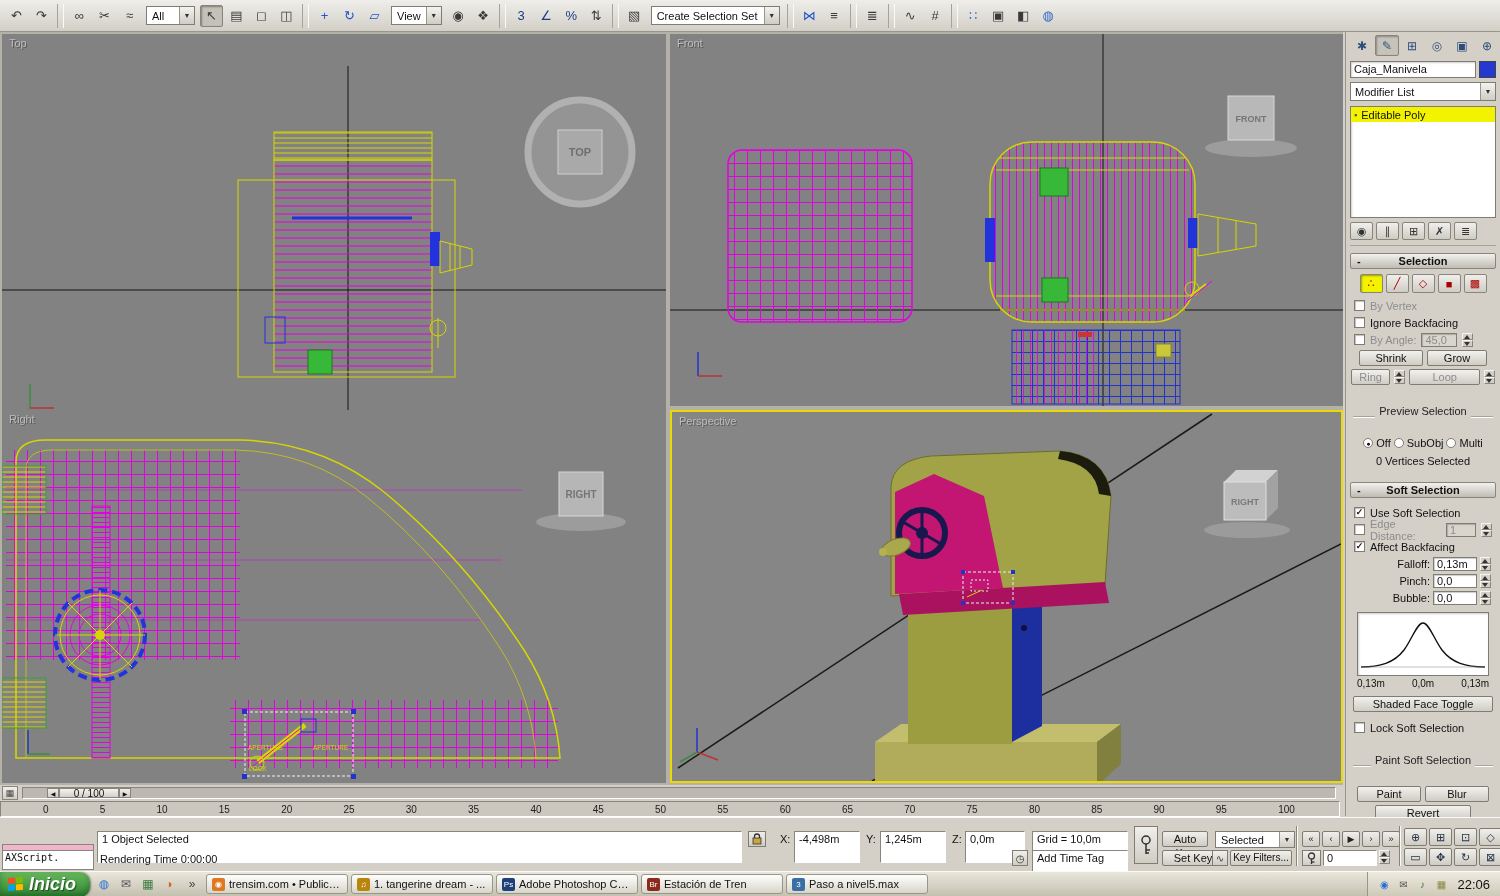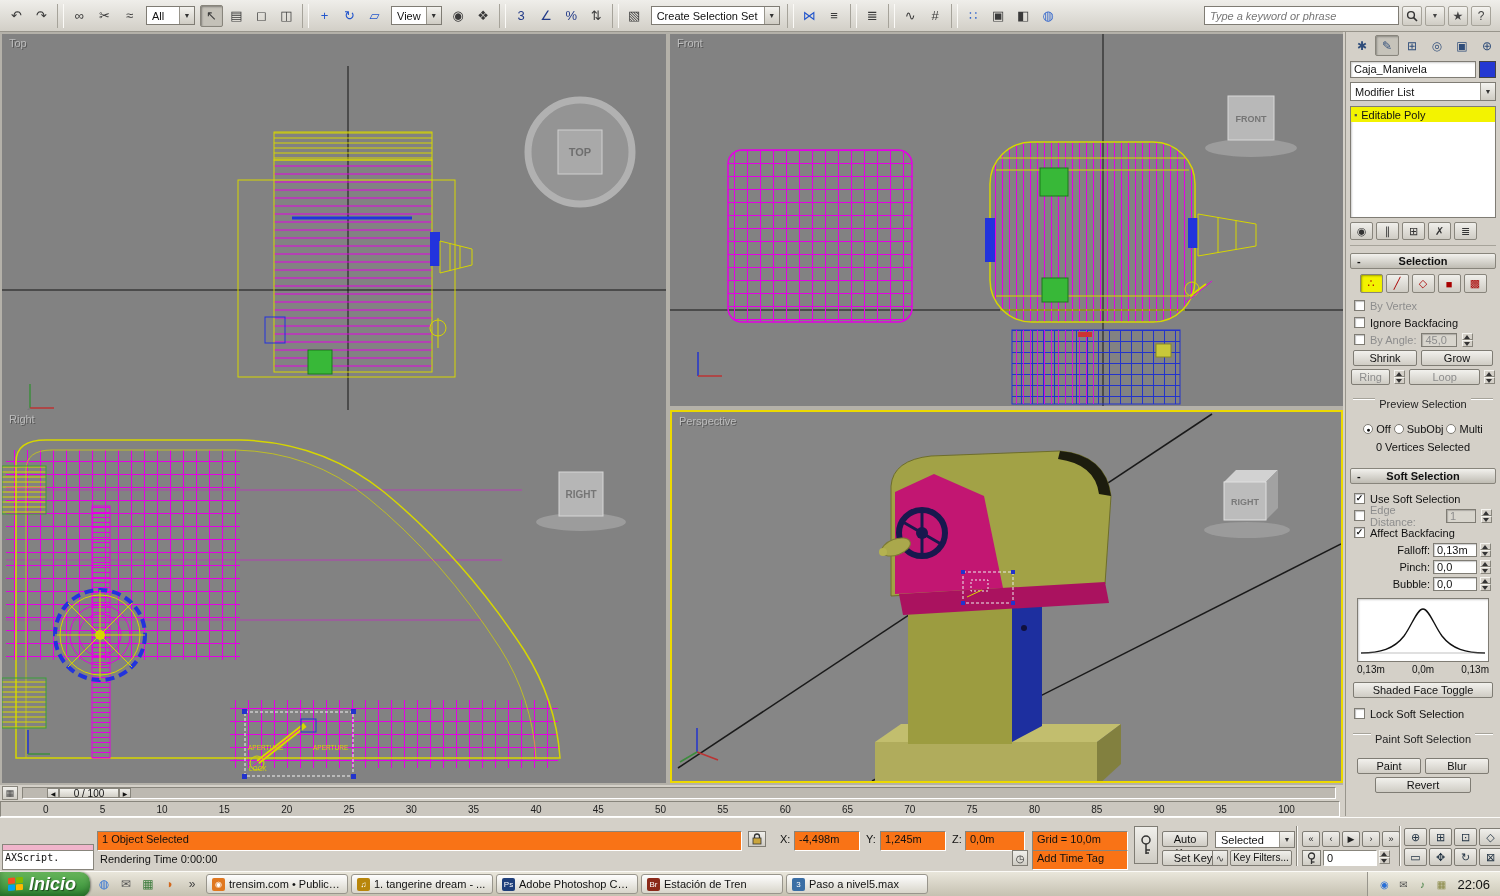--- a/index.html
+++ b/index.html
@@ -57,21 +57,21 @@
   .dis{color:#8d8d8d}
   .numfield{height:14px;background:#fff;border:1px solid #7f7c74;box-shadow:inset 1px 1px 1px rgba(0,0,0,.2);padding:0 3px;line-height:12px;min-width:30px}
   .numfield.disf{background:#d8d5cd;color:#8d8d8d}
   .spin{display:inline-flex;flex-direction:column;width:11px;height:14px;flex:none}
   .spin i{flex:1;position:relative;background:#d4d0c8;border:1px solid;border-color:#f5f4f0 #88857c #88857c #f5f4f0}
   .spin i.up::after{content:"";position:absolute;left:1px;top:1px;border-left:3px solid transparent;border-right:3px solid transparent;border-bottom:4px solid #333}
   .spin i.dn::after{content:"";position:absolute;left:1px;top:1px;border-left:3px solid transparent;border-right:3px solid transparent;border-top:4px solid #333}
   .btn{background:linear-gradient(#f2f1ed,#cfccc4);border:1px solid #7f7c74;border-radius:2px;height:16px;line-height:14px;text-align:center;font-size:11px;display:inline-block;cursor:default}
   .btn.disb{color:#8d8d8d}
   .pair-row{display:flex;gap:4px;justify-content:center;align-items:center;margin:3px 0}
-  .sect-label{display:flex;align-items:flex-start;gap:4px;margin:13px 2px;color:#222}
+  .sect-label{display:flex;align-items:flex-end;gap:4px;margin:20px 2px;color:#222}
   .sect-label::before,.sect-label::after{content:"";flex:1;height:1px;background:#a6a39a;box-shadow:0 1px 0 #fff}
   .radio{width:10px;height:10px;border-radius:50%;background:#fff;border:1px solid #7f7c74;font-size:7px;line-height:9px;text-align:center;flex:none}
   .frow{display:flex;align-items:center;gap:3px;margin:3px 4px;justify-content:flex-end}
   .flab{text-align:center}
   .curve{width:132px;height:64px;background:#fff;border:1px solid #7f7c74;margin:7px auto 0;box-shadow:inset 1px 1px 2px rgba(0,0,0,.2)}
   .curve svg{display:block;width:100%;height:100%}
   .curve-labels{display:flex;justify-content:space-between;font-size:10px;padding:0 4px;margin:2px 2px 0}
   .wide-btn{display:block;margin:7px auto 0;width:140px}
   .center-text{text-align:center;margin:6px 0 2px}
 
@@ -82,21 +82,21 @@
   .ts-handle{position:absolute;left:24px;top:0;height:10px;display:flex}
   .ts-arrow{width:12px;height:10px;border:1px solid #88857c;background:linear-gradient(#f0efeb,#cfccc4);font-size:6px;display:flex;align-items:center;justify-content:center}
   .ts-grip{width:60px;height:10px;border:1px solid #88857c;background:linear-gradient(#f4f3ef,#d2cfc7);font-size:10px;display:flex;align-items:center;justify-content:center}
   .ruler{position:absolute;top:801px;left:0;width:1340px;height:16px;background:#cbc7bf;border:1px solid;border-color:#88857c #fff #fff #88857c}
   .ticks{position:absolute;left:42px;right:44px;top:0;bottom:0;display:flex;justify-content:space-between;align-items:center}
   .tick{font-size:10px;color:#222}
 
   
   .status{position:absolute;top:817px;left:0;width:1500px;height:54px;background:#d4d0c8;border-top:1px solid #fbfaf7}
   .status .abs{position:absolute}
-  .sfield{background:#f97316;border:1px solid;border-color:#88857c #fff #fff #88857c;height:20px;line-height:14px;padding:0 4px;overflow:hidden;white-space:nowrap}
+  .sfield{background:#ffffff;border:1px solid;border-color:#88857c #fff #fff #88857c;height:32px;line-height:14px;padding:0 4px;overflow:hidden;white-space:nowrap}
   .wfield{background:#fff;border:1px solid;border-color:#88857c #fff #fff #88857c;height:16px;line-height:14px;padding:0 3px;overflow:hidden}
   .sbtn{background:linear-gradient(#f0efeb,#cfccc4);border:1px solid #7f7c74;border-radius:2px;height:16px;line-height:14px;text-align:center;font-size:11px}
   .sico{display:inline-flex;align-items:center;justify-content:center;background:linear-gradient(#f0efeb,#cfccc4);border:1px solid #7f7c74;height:16px;font-size:10px;color:#333}
   .pbrow{display:flex;gap:2px}
   .pbrow .ticon{width:18px;height:16px;background:linear-gradient(#f0efeb,#cfccc4);border:1px solid #7f7c74;font-size:9px;color:#222}
   .navgrid{display:grid;grid-template-columns:repeat(4,23px);grid-auto-rows:18px;gap:2px}
   .navgrid .ticon{width:23px;height:18px;background:linear-gradient(#f0efeb,#cfccc4);border:1px solid #7f7c74;font-size:11px;color:#234}
   .vsep{position:absolute;width:2px;height:40px;top:8px;border-left:1px solid #88857c;border-right:1px solid #fbfaf7}
   .mxs-macro{position:absolute;left:2px;top:26px;width:92px;height:7px;background:#f0b4cb;border:1px solid #88857c}
   .mxs-listener{position:absolute;left:2px;top:33px;width:92px;height:19px;background:#fff;border:1px solid #88857c;border-top:none;font:10px "DejaVu Sans Mono",monospace;padding:1px 2px;overflow:hidden;white-space:nowrap}
@@ -164,32 +164,20 @@
         <span class="ticon">≣</span>
         <span class="tsep"></span>
         <span class="ticon">∿</span>
         <span class="ticon">#</span>
         <span class="tsep"></span>
         <span class="ticon" style="color: rgb(51, 102, 204);">∷</span>
         <span class="ticon">▣</span>
         <span class="ticon">◧</span>
         <span class="ticon" style="color: rgb(51, 102, 204);">◍</span>
       </span>
-    <span class="search-wrap">
-      <input class="search-input" placeholder="Type a keyword or phrase" style="">
-      <span class="mini-btn">
-        <svg width="12" height="12" viewBox="0 0 12 12">
-            <circle cx="5" cy="5" r="3.4" fill="none" stroke="#333" stroke-width="1.4"></circle>
-            <line x1="7.6" y1="7.6" x2="11" y2="11" stroke="#333" stroke-width="1.6"></line>
-          </svg>
-      </span>
-      <span class="mini-btn" style="font-size:7px">▼</span>
-      <span class="mini-btn">★</span>
-      <span class="mini-btn">?</span>
-    </span>
   </div>
 
   <div class="vp-area">
 
     <div class="vp" id="vp-top">
       <span class="vp-label">Top</span>
       <svg viewBox="0 0 664 372">
         <defs>
           <pattern id="t-hm" width="8" height="8" patternUnits="userSpaceOnUse">
               <path d="M0 4 H8" stroke="#e400e4" stroke-width="1"></path>
@@ -439,21 +427,21 @@
           <span class="dis">By Angle:</span>
           <span class="numfield disf" style="width:36px">45,0</span>
           <span class="spin">
               <i class="up"></i>
               <i class="dn"></i>
             </span>
         </div>
 
         <div class="pair-row">
           <span class="btn" style="width:64px">Shrink</span>
-          <span class="btn" style="width:72px">Grow</span>
+          <span class="btn" style="width:60px">Grow</span>
         </div>
         <div class="pair-row">
           <span class="btn disb" style="width:40px">Ring</span>
           <span class="spin">
               <i class="up"></i>
               <i class="dn"></i>
             </span>
           <span class="btn disb" style="width:72px">Loop</span>
           <span class="spin">
               <i class="up"></i>

